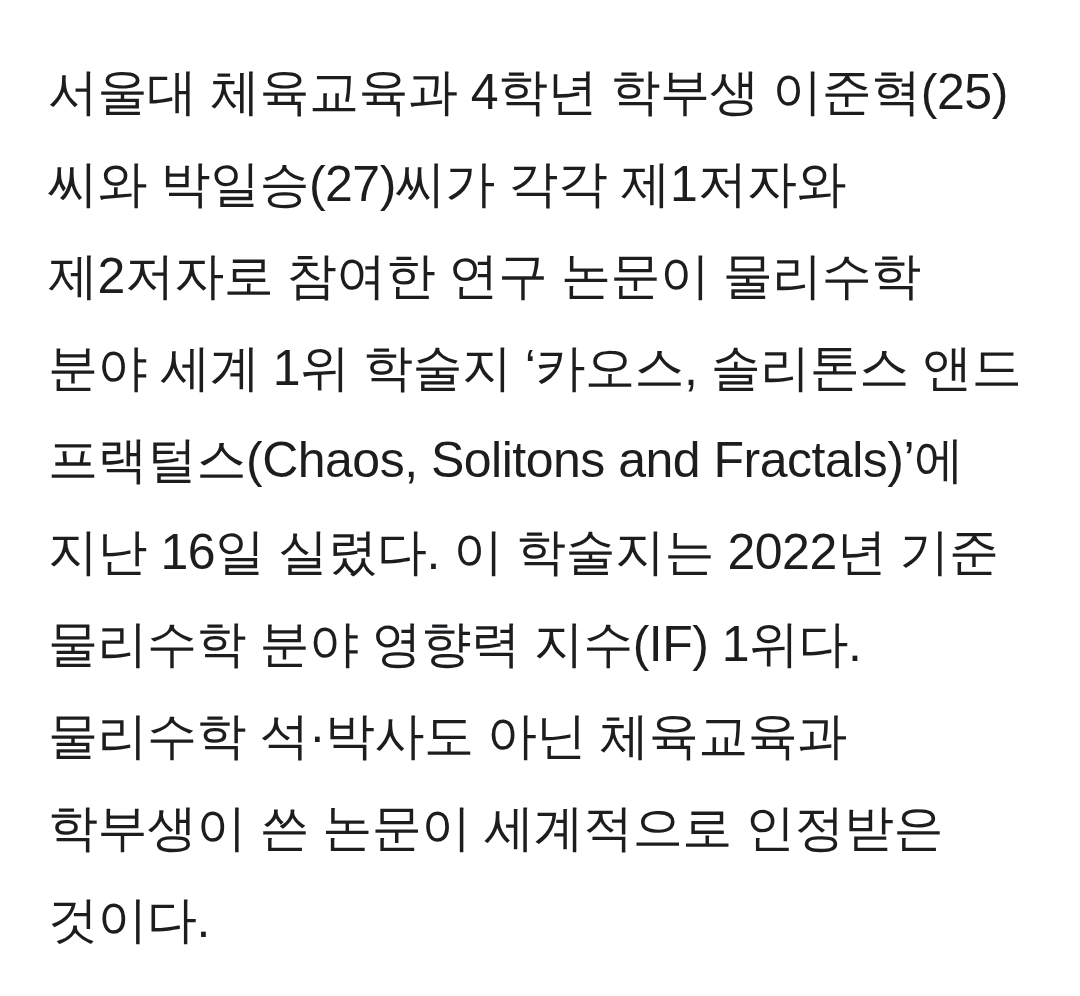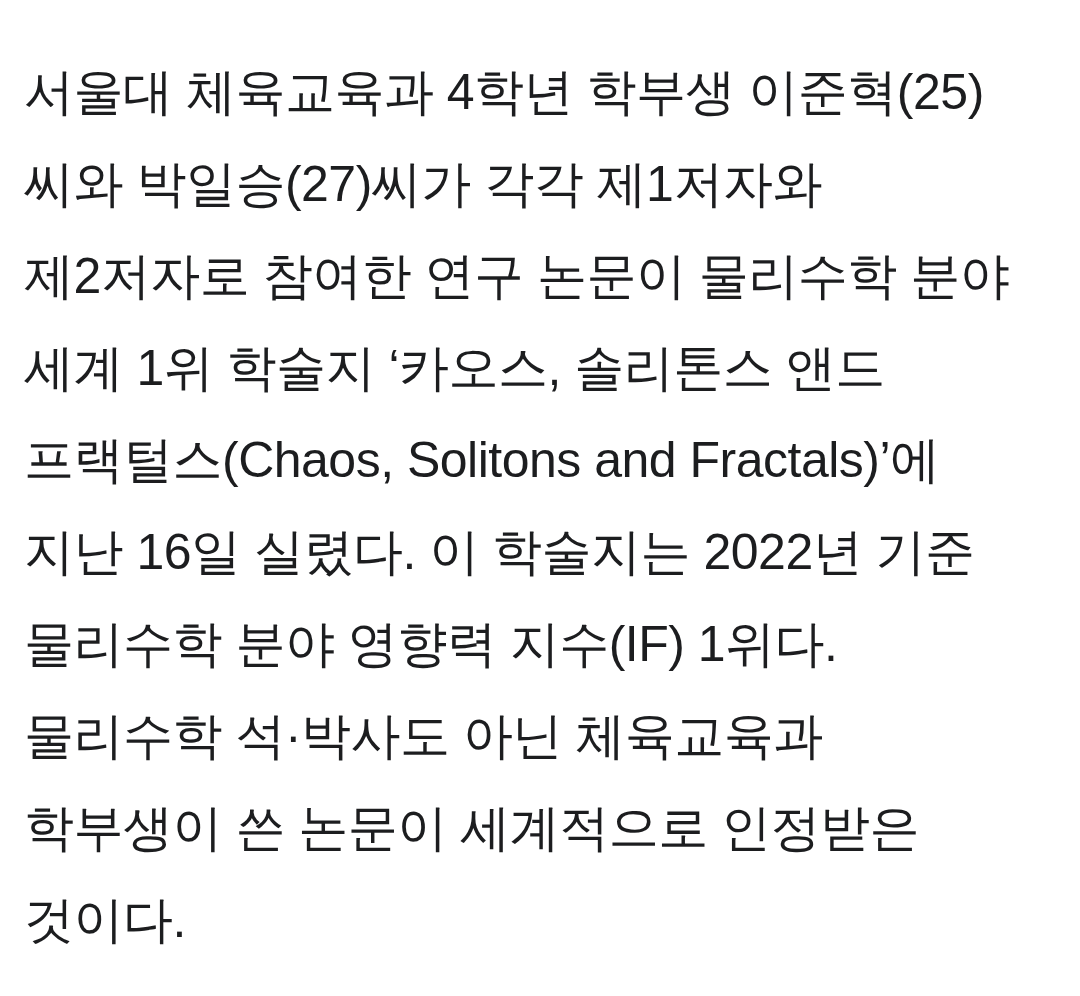--- a/index.html
+++ b/index.html
@@ -11,21 +11,21 @@
   body {
     width: 1080px;
     height: 996px;
     overflow: hidden;
     font-family: "Liberation Sans", "DejaVu Sans", sans-serif;
   }
   .article-wrap {
     box-sizing: border-box;
     width: 1080px;
     height: 996px;
-    padding: 46px 56px 0 24px;
+    padding: 46px 56px 0 48px;
     background: #ffffff;
   }
   .article-paragraph {
     margin: 0;
     color: #1c1d1f;
     font-family: "Liberation Sans", "DejaVu Sans", sans-serif;
     font-size: 50px;
     font-weight: 400;
     line-height: 92px;
     letter-spacing: -0.5px;

